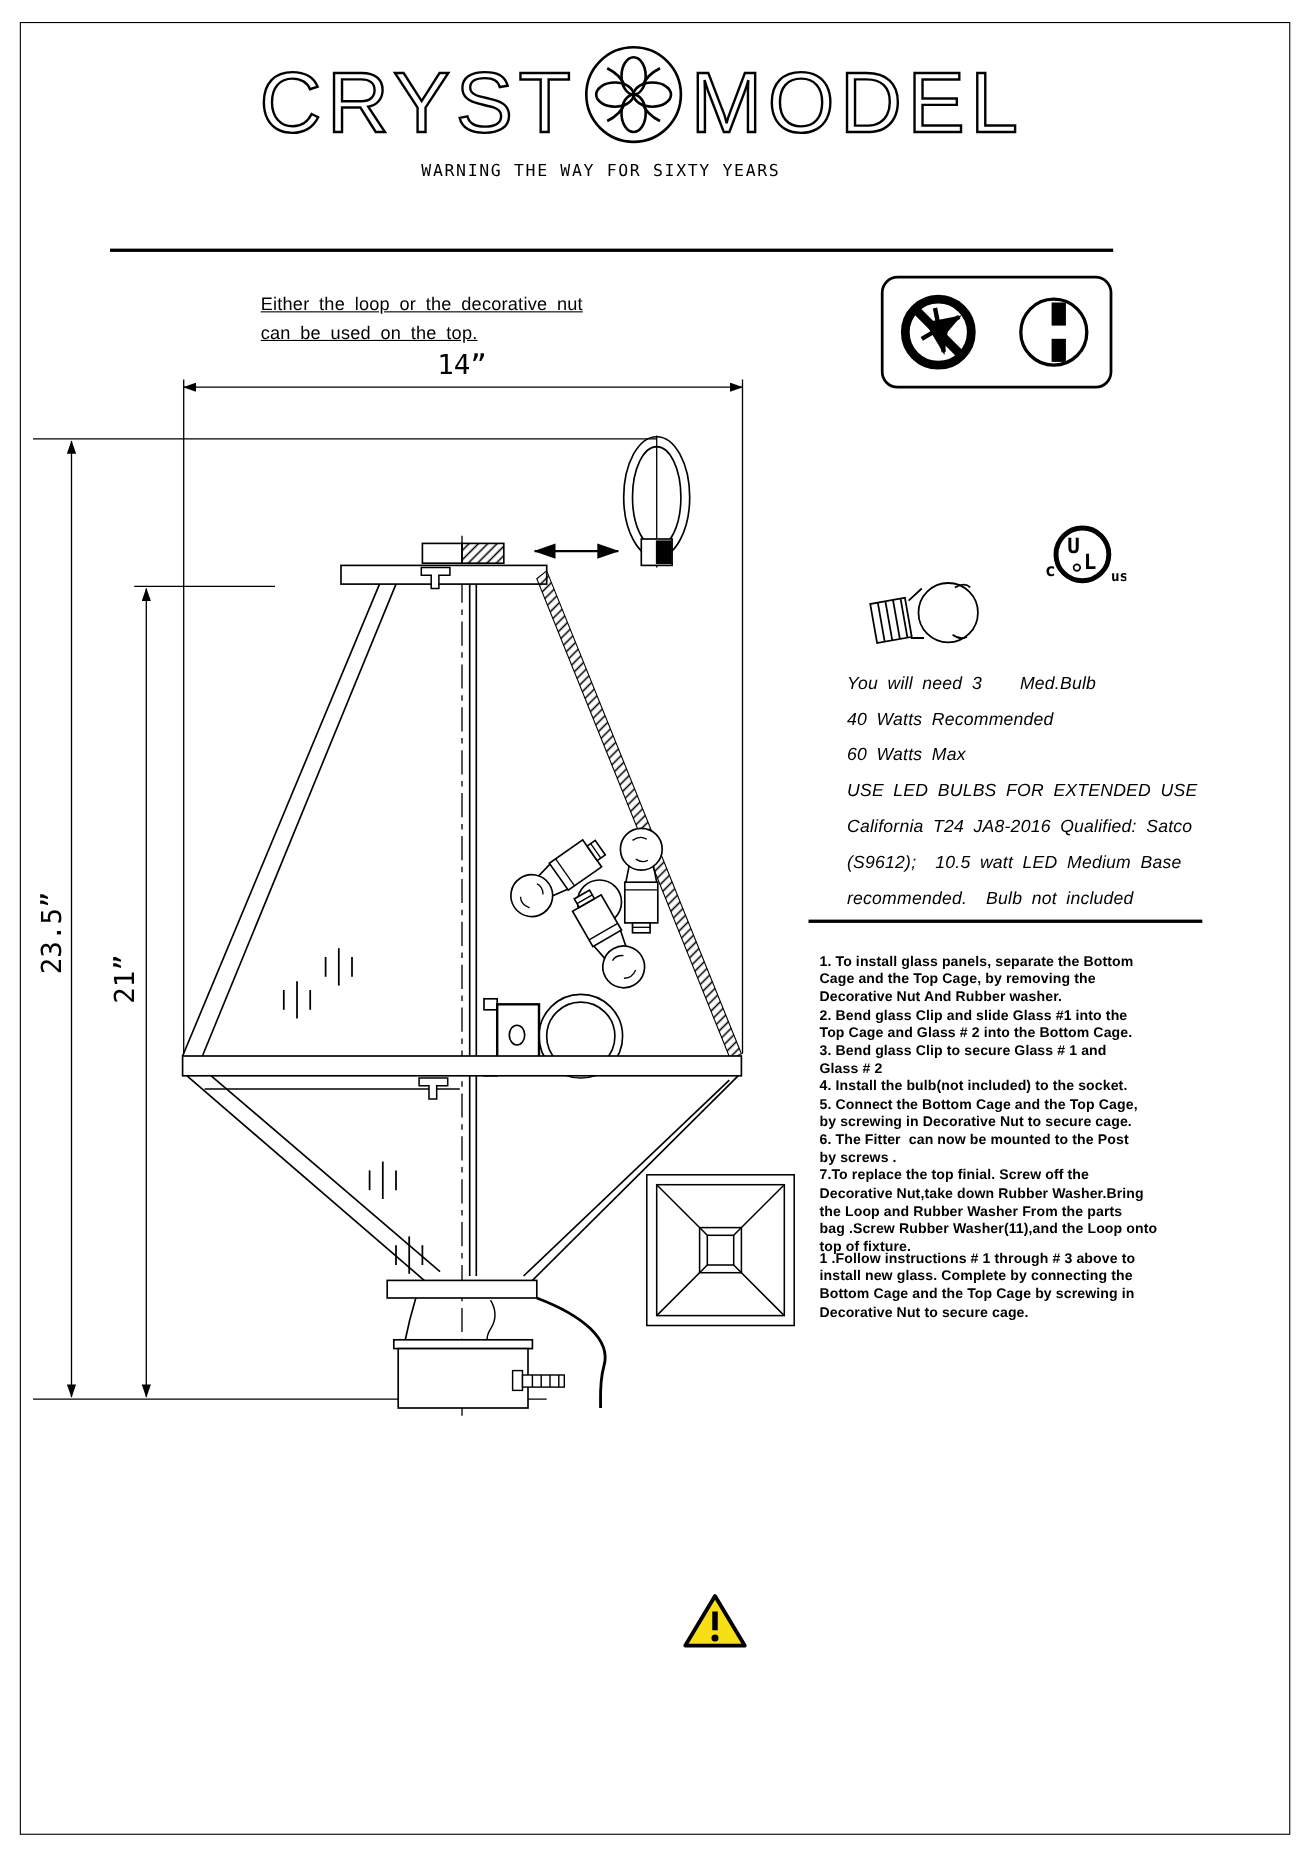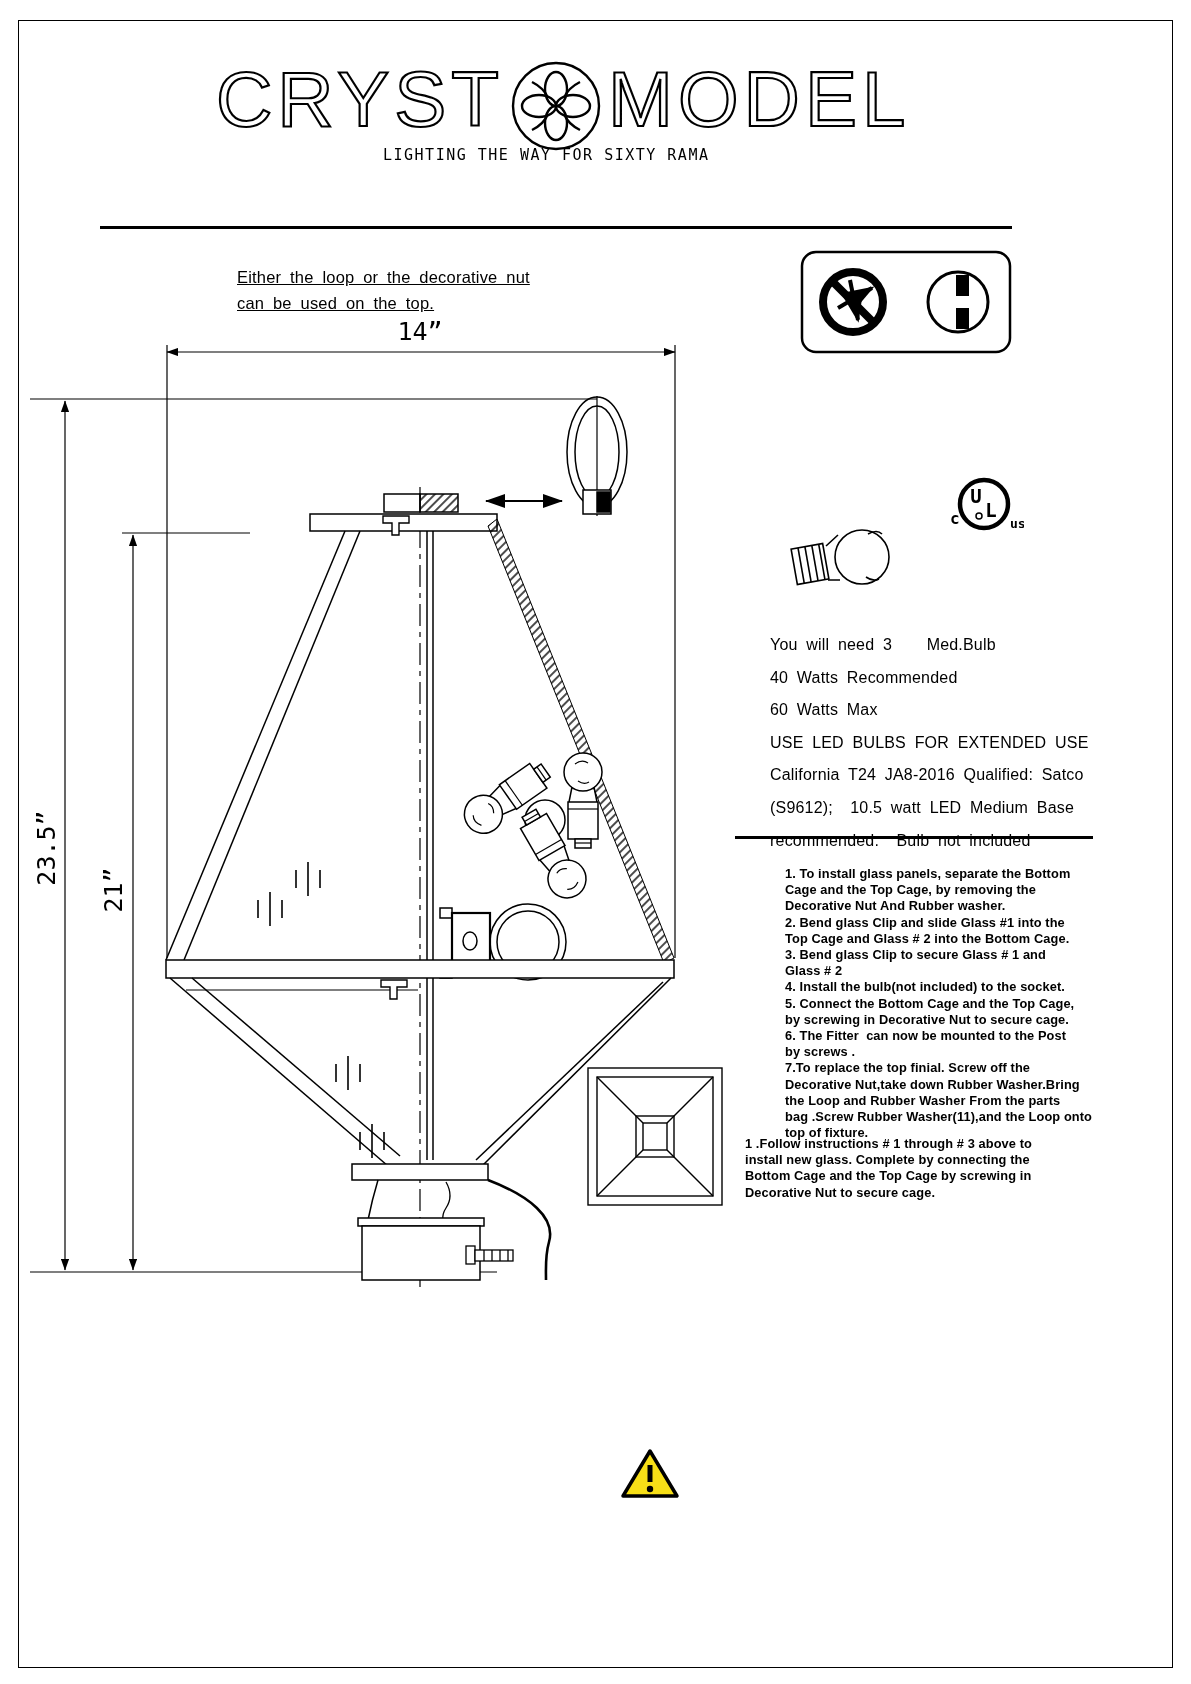--- a/index.html
+++ b/index.html
@@ -1,41 +1,41 @@
 <!DOCTYPE html>
 <html><head>
 <meta charset="utf-8">
 <style>
   html,body{margin:0;padding:0;background:#fff;}
   .sheet{position:relative;width:1191px;height:1684px;background:#fff;overflow:hidden;
          font-family:"Liberation Sans",sans-serif;color:#000;}
   .sheet-border{position:absolute;left:18px;top:20px;right:18px;bottom:16px;border:1.5px solid #000;pointer-events:none;}
 
   
-  .brand{position:absolute;left:216px;top:40px;display:flex;align-items:flex-start;margin-top:20px;}
+  .brand{position:absolute;left:236px;top:40px;display:flex;align-items:flex-end;}
   .brand-word{font-family:"Liberation Sans",sans-serif;font-size:78px;letter-spacing:5px;
               color:#000;-webkit-text-fill-color:transparent;-webkit-text-stroke:2.2px #000;line-height:1;}
   .medallion{margin:0 6px;}
   .tagline{position:absolute;left:383px;top:146px;font-family:"DejaVu Sans Mono",monospace;
            font-size:15px;letter-spacing:1.5px;white-space:nowrap;}
   .model{position:absolute;left:563px;top:184px;font-family:"DejaVu Sans Mono",monospace;
          font-size:23px;letter-spacing:1px;white-space:nowrap;}
   .rule-top{position:absolute;left:100px;top:226px;width:912px;height:3px;background:#000;}
 
   
   .cadtext{font-family:"Liberation Sans",sans-serif;font-size:16px;word-spacing:4px;
            letter-spacing:.2px;white-space:pre-wrap;}
   .note{position:absolute;left:237px;top:264px;line-height:26px;font-size:16.5px;text-decoration:underline;}
   .elec{position:absolute;left:775px;top:360px;line-height:32.8px;}
-  .bulbinfo{position:absolute;left:770px;top:629px;line-height:32.6px;}
+  .bulbinfo{position:absolute;left:770px;top:606px;line-height:32.6px;font-style:italic;}
   .divider2{position:absolute;left:735px;top:836px;width:358px;height:3px;background:#000;}
 
   .instext{position:absolute;left:745px;width:370px;font-family:"Liberation Sans",sans-serif;
            font-size:12.8px;font-weight:bold;line-height:16.2px;white-space:pre-wrap;letter-spacing:.1px;}
-  .inst1{top:866px;margin-left:40px;}
+  .inst1{top:866px;}
   .inst2{top:1136px;}
   .inst3{top:1218px;}
 
   .p65{position:absolute;left:642px;top:1476px;width:446px;font-size:15.5px;line-height:24.6px;
        white-space:pre-wrap;text-indent:54px;word-spacing:3px;}
   .tri{position:absolute;left:618px;top:1446px;}
 
   .drawing-svg{position:absolute;left:20px;top:320px;}
   .icon-abs{position:absolute;}
   svg text{font-family:"DejaVu Sans Mono",monospace;fill:#000;stroke:none;}
@@ -60,21 +60,21 @@
         <ellipse cx="29" cy="46" rx="17" ry="11"></ellipse>
         <ellipse cx="63" cy="46" rx="17" ry="11"></ellipse>
         <path d="M22,22 Q34,28 38,38"></path>
         <path d="M70,22 Q58,28 54,38"></path>
         <path d="M22,70 Q34,64 38,54"></path>
         <path d="M70,70 Q58,64 54,54"></path>
       </g>
     </svg>
     <span class="brand-word">MODEL</span>
   </div>
-  <div class="tagline">LIGHTING THE WAY FOR SIXTY RAMA</div>
+  <div class="tagline">WARNING THE WAY FOR SIXTY YEARS</div>
   <div class="rule-top"></div>
 
   <div class="cadtext note">Either the loop or the decorative nut
 can be used on the top.</div>
 
   <svg class="drawing-svg" width="740" height="990" viewBox="20 320 740 990">
     <defs>
       <marker id="arw" viewBox="0 0 10 7" refX="9.5" refY="3.5" markerWidth="10" markerHeight="7" orient="auto-start-reverse">
         <path d="M0,0 L10,3.5 L0,7 z" fill="#000"></path>
       </marker>

